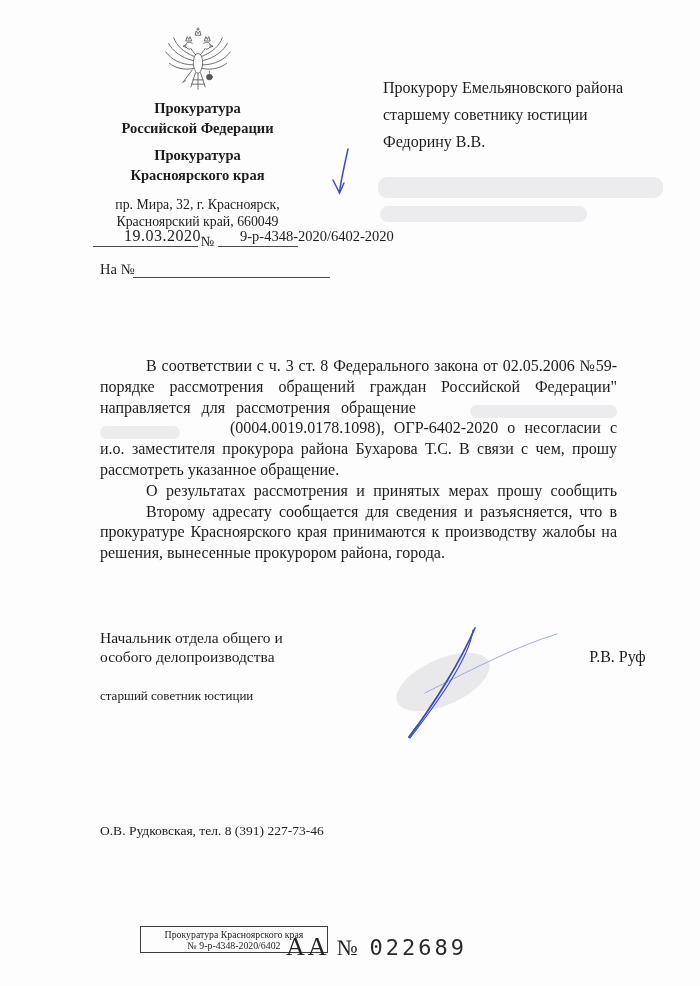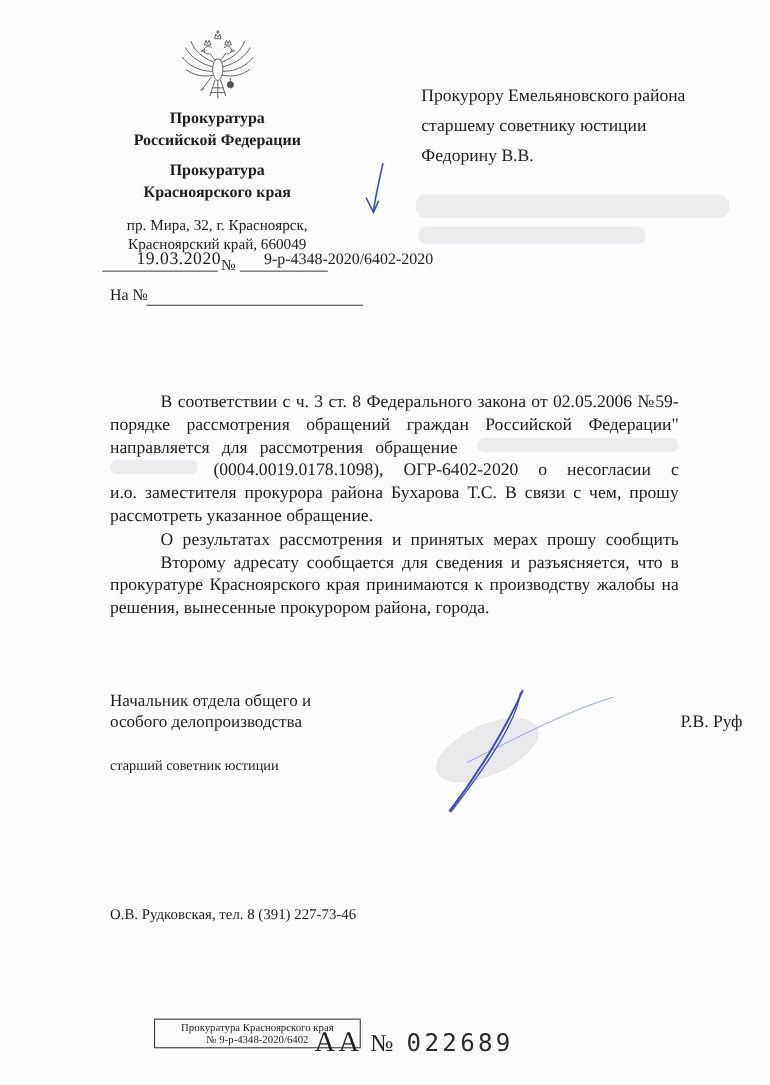--- a/index.html
+++ b/index.html
@@ -24,28 +24,28 @@
   .refnum{font-size:14.5px;}
   
   .recipient{left:383px;top:74px;width:300px;font-size:16px;line-height:27px;}
   .redact{position:absolute;background:#ececee;border-radius:9px;filter:blur(0.6px);}
   
   .body-block{left:100px;top:356px;width:517px;font-size:16px;}
   .bl{height:20.8px;line-height:20.8px;white-space:nowrap;}
   .jl{text-align:justify;text-align-last:justify;white-space:normal;overflow:hidden;}
   .ll{text-align:left;}
   .ind{text-indent:46px;}
-  .flexline{display:flex;align-items:flex-start;}
+  .flexline{display:flex;align-items:flex-end;gap:36px;}
   .bar-inline{background:#ececee;border-radius:7px;height:13px;filter:blur(0.5px);}
   .gapword{word-spacing:7px;}
   .attach{left:100px;top:585px;font-size:16px;}
   
   .sig-pos{left:100px;top:629px;font-size:15.5px;line-height:18.5px;}
   .sig-rank{left:100px;top:688px;font-size:13px;}
-  .sig-name{left:560px;top:648px;width:115px;text-align:right;font-size:16px;}
+  .sig-name{left:560px;top:648px;width:115px;text-align:center;font-size:16px;}
   
   .executor{left:100px;top:823px;font-size:13.5px;}
   
   .stamp-box{left:140px;top:926px;width:186px;height:25px;border:1px solid #3c3c3c;
     display:flex;flex-direction:column;justify-content:center;text-align:center;}
   .stamp-box .s1{font-size:9.8px;line-height:11px;}
   .stamp-box .s2{font-size:9.8px;line-height:11px;}
   .serial{left:286px;top:932px;display:flex;align-items:baseline;color:#232323;}
   .serial .aa{font-size:26px;letter-spacing:3px;font-weight:400;}
   .serial .no{font-size:22px;margin-left:7px;}

